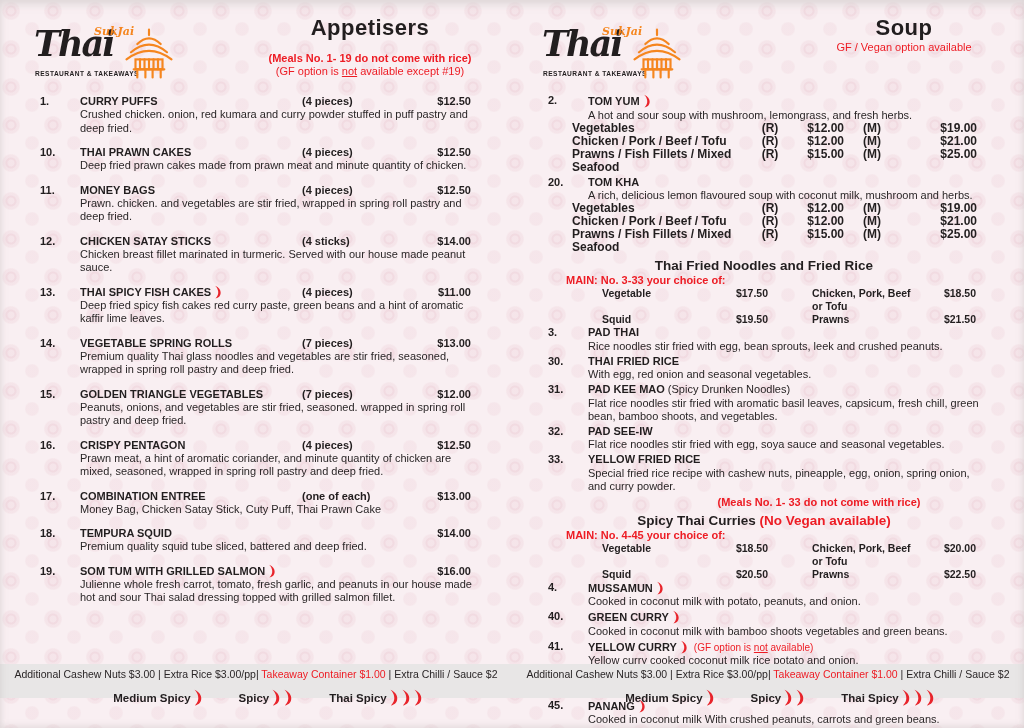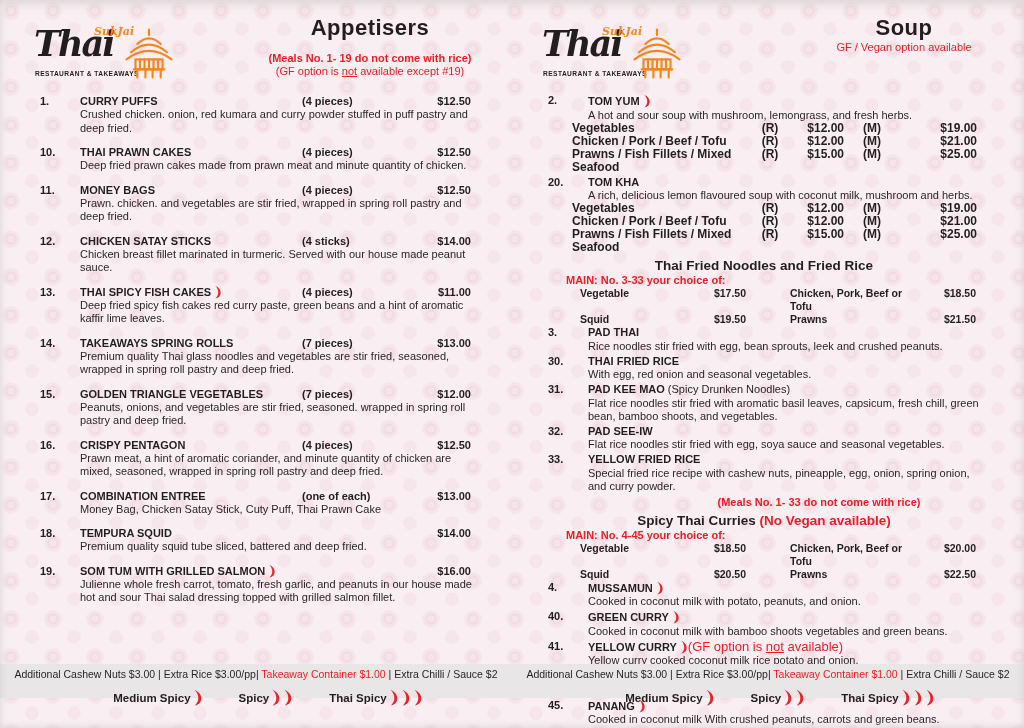--- a/index.html
+++ b/index.html
@@ -60,26 +60,26 @@
   
   .soup-item { margin-bottom:2px; }
   .soup-item .i-head, .r-item .i-head { line-height:13.5px; }
   .soup-item .i-desc, .r-item .i-desc { line-height:13px; }
   .soup-row { display:grid; grid-template-columns:180px 36px 56px 56px 1fr;
               margin-left:30px; padding-right:9px; font-weight:bold; font-size:12px; line-height:13px; color:#221e1f; }
   .c-ctr { text-align:center; } .c-rgt { text-align:right; }
   .section-header { text-align:center; font-weight:bold; font-size:13.5px; line-height:17px; margin-top:3px; color:#221e1f; }
   .main-note { color:#ed1c24; font-weight:bold; font-size:11px; line-height:13px; margin-left:24px; }
   .choice-row { display:grid; grid-template-columns:110px 56px 44px 1fr 64px;
-                margin-left:38px; padding-right:10px; font-weight:bold; font-size:10.5px; line-height:13px; color:#221e1f; }
+                margin-left:60px; padding-right:10px; font-weight:bold; font-size:10.5px; line-height:13px; color:#221e1f; }
   .r-item { margin-bottom:2px; }
   .i-suffix { font-weight:normal; }
   .rice-note { color:#ed1c24; font-weight:bold; font-size:11px; line-height:14px; text-align:center; position:relative; left:55px; }
   .hdr-red { color:#ed1c24; }
-  .gf-note { color:#ed1c24; font-weight:normal; font-size:13px; margin-left:0; }
+  .gf-note { color:#ed1c24; font-weight:normal; font-size:10px; margin-left:6px; }
 
   
   .footer-band { position:absolute; top:664px; left:0; width:1024px; height:34px; background:#e8e6e6; display:flex; }
   .footer-half { width:512px; text-align:center; font-size:10.5px; line-height:21px; color:#2a2627; white-space:nowrap; }
   .footer-red { color:#ed1c24; }
   .legend-row { position:absolute; top:687px; left:0; width:1024px; display:flex; }
   .legend-half { width:512px; display:flex; justify-content:center; gap:36px; padding-top:2px;padding-left:24px; }
   .legend-item { font-weight:bold; font-size:11.5px; color:#221e1f; display:flex; align-items:center; }
 </style>
 </head>
@@ -162,21 +162,21 @@
                 </svg></span>
       <span class="i-portion">(4 pieces)</span>
       <span class="i-price">$11.00</span>
     </div>
     <div class="i-desc">Deep fried spicy fish cakes red curry paste, green beans and a hint of aromatic kaffir lime leaves.</div>
   </div>
 
   <div class="app-item">
     <div class="i-head">
       <span class="i-num">14.</span>
-      <span class="i-body">TAKEAWAYS SPRING ROLLS</span><span></span>
+      <span class="i-body">VEGETABLE SPRING ROLLS</span><span></span>
       <span class="i-portion">(7 pieces)</span>
       <span class="i-price">$13.00</span>
     </div>
     <div class="i-desc">Premium quality Thai glass noodles and vegetables are stir fried, seasoned, wrapped in spring roll pastry and deep fried.</div>
   </div>
 
   <div class="app-item">
     <div class="i-head">
       <span class="i-num">15.</span>
       <span class="i-body">GOLDEN TRIANGLE VEGETABLES</span><span></span>

